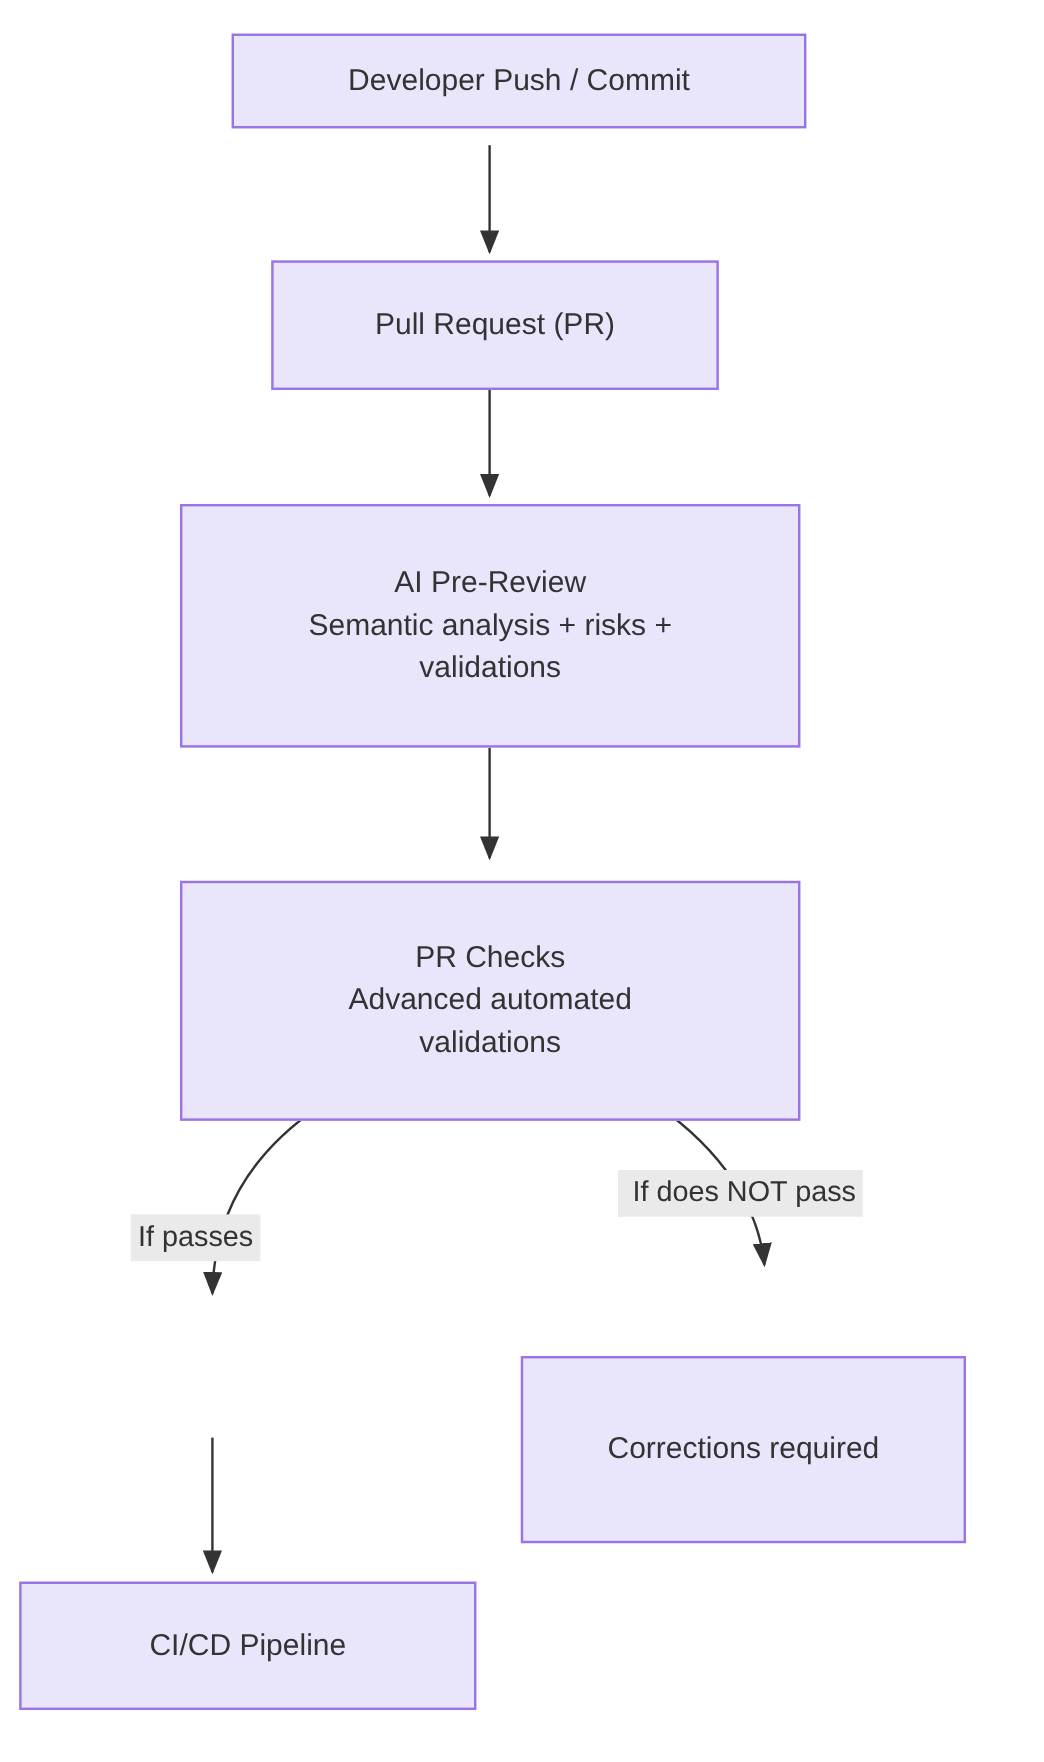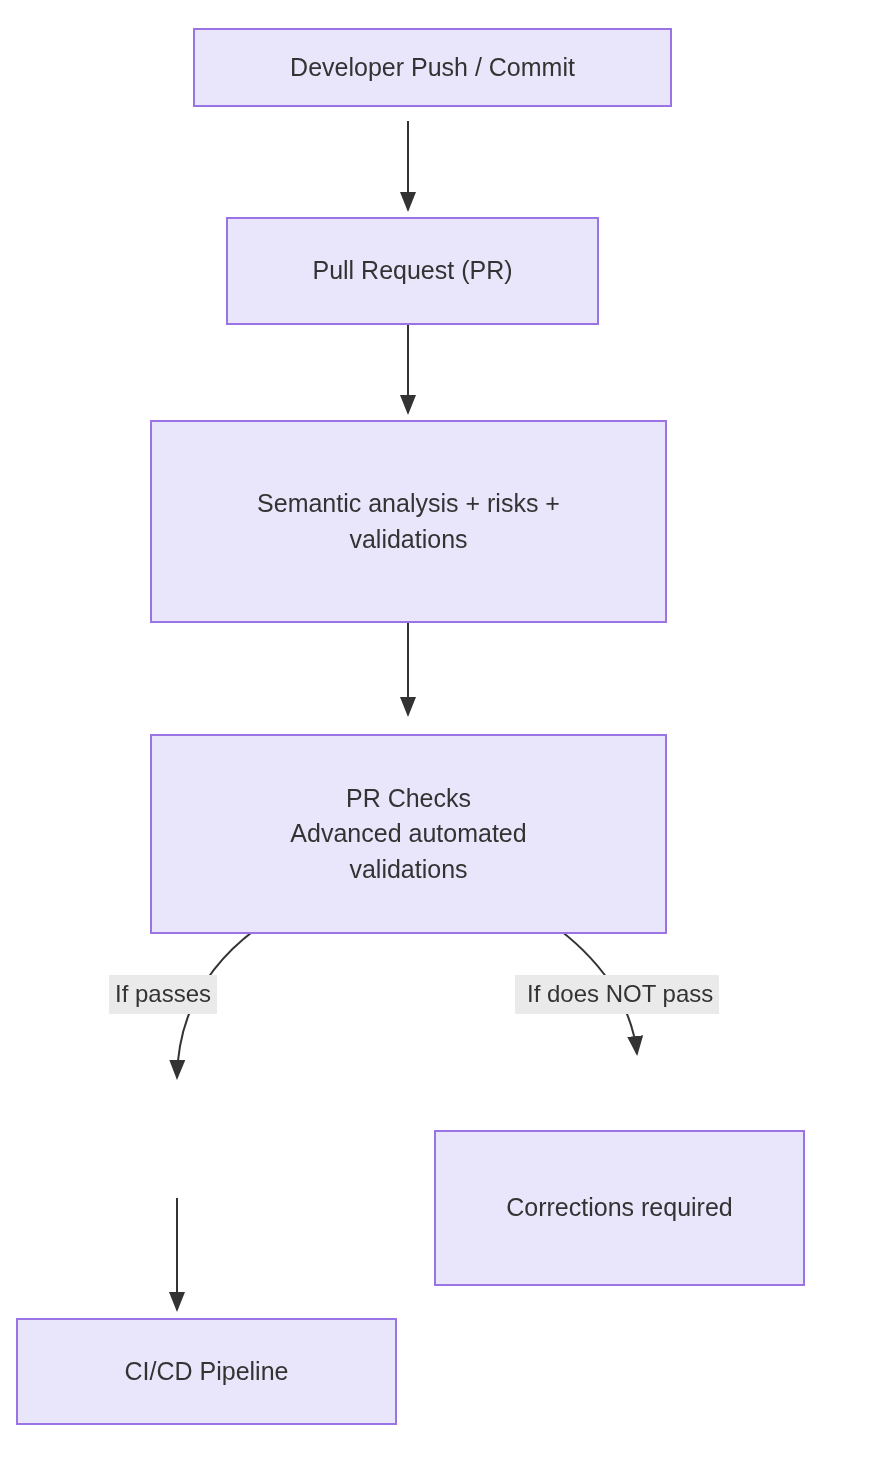--- a/index.html
+++ b/index.html
@@ -102,36 +102,37 @@
 
   <div class="node" style="left:169px; top:28px; width:479px; height:79px;margin-left:24px;">
     <span class="line">Developer Push / Commit</span>
   </div>
 
   <div class="node" style="left:226px; top:217px; width:373px; height:108px;">
     <span class="line">Pull Request (PR)</span>
   </div>
 
   <div class="node" style="left:150px; top:420px; width:517px; height:203px;">
+    <span class="line">AI Pre-Review</span>
     <span class="line">Semantic analysis + risks +</span>
     <span class="line">validations</span>
   </div>
 
   <div class="node" style="left:150px; top:734px; width:517px; height:200px;">
     <span class="line">PR Checks</span>
     <span class="line">Advanced automated</span>
     <span class="line">validations</span>
   </div>
 
 
   <div class="node" style="left:434px; top:1130px; width:371px; height:156px;">
     <span class="line">Corrections required</span>
   </div>
 
   <div class="node" style="left:16px; top:1318px; width:381px; height:107px;">
     <span class="line">CI/CD Pipeline</span>
   </div>
 
-  <div class="edge-label" style="left:109px; top:975px;">If passes</div>
+  <div class="edge-label" style="left:109px; top:1012px;">If passes</div>
 
   <div class="edge-label" style="left:515px; top:975px;padding-left:12px;">If does NOT pass</div>
 
 </div>
 
 </body></html>

